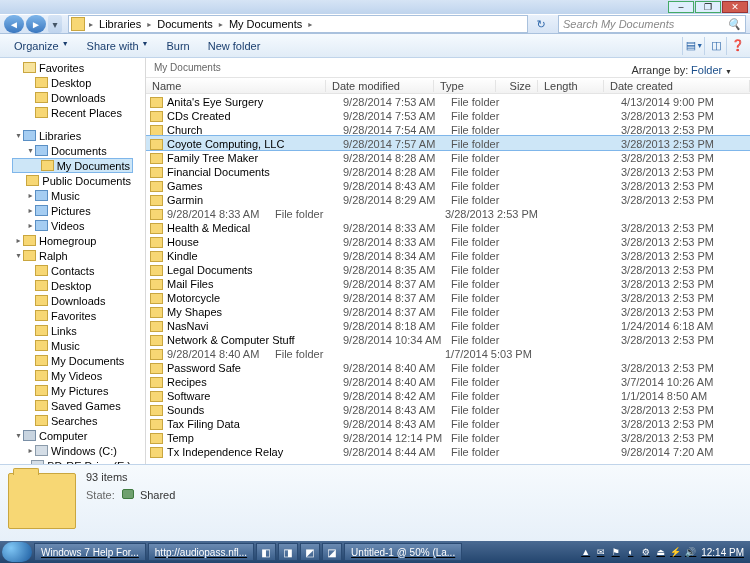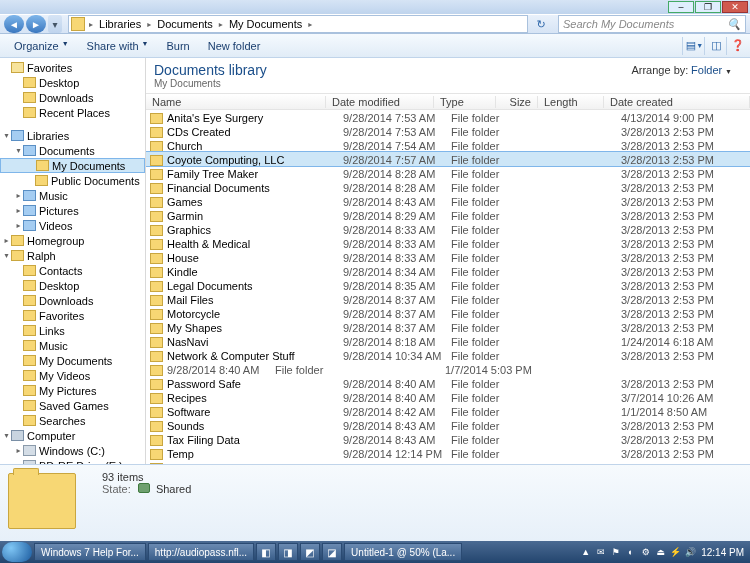--- a/index.html
+++ b/index.html
@@ -25,21 +25,21 @@
 
 .toolbar { height:24px; background:linear-gradient(#f5fafe,#e1ecf7); border-bottom:1px solid #c0d4ea; display:flex; align-items:center; padding:0 6px; gap:2px;}
 .tool { color:#1a3e6e; padding:2px 8px; display:flex;gap:3px;}
 .tool .tri{font-size:7px;}
 .toolbar .spacer{flex:1;}
 .tool-icon{width:18px;height:18px;display:flex;align-items:center;justify-content:center;color:#2a64a8;border-left:1px solid #c0d4ea;padding-left:6px;margin-left:2px;}
 
 
 .main { position:absolute; top:58px; bottom:99px; left:0; right:0; display:flex; background:#fff;}
 .treewrap{width:146px;border-right:1px solid #d9d9d9;overflow:auto;background:#fff;position:relative;}
-.tree { padding:2px 0;}
+.tree { padding:2px 12px;}
 .tree-row{display:flex;align-items:center;height:15px;padding:0 2px;white-space:nowrap;}
 .tree-row.sel{background:#cde6f7;border:1px solid #7fb6ea;height:15px;}
 .tw{display:inline-block;width:9px;text-align:center;color:#666;font-size:8px;}
 .fold{width:13px;height:11px;background:#f7d774;border:1px solid #c9a63f;margin-right:3px;flex-shrink:0;}
 .fold.lib{background:#a5cdf2;border-color:#5a8fc4;}
 .fold.fav{background:#f7e39c;border-color:#c9a63f;}
 .fold.comp{background:#c8d4e0;border-color:#7a8fa6;}
 .fold.drv{background:#d4dde6;border-color:#8a9aaa;}
 .ind{display:inline-block;}
 
@@ -54,29 +54,29 @@
 .col{padding:0 6px;border-right:1px solid #e4e4e4;white-space:nowrap;overflow:hidden;}
 .c-name{width:180px;} .c-date{width:108px;} .c-type{width:62px;} .c-size{width:42px;text-align:right;} .c-len{width:66px;} .c-created{flex:1;}
 .filelist{flex:1;overflow:auto;}
 .frow{display:flex;align-items:flex-end;height:14px;padding-left:4px;}
 .frow.sel{background:#cde6f7;outline:1px solid #7fb6ea;}
 .ficon{width:13px;height:11px;background:#f7d774;border:1px solid #c9a63f;margin-right:4px;flex-shrink:0;}
 .cell{white-space:nowrap;overflow:hidden;color:#000;}
 .cell.c-name{width:176px;} .cell.c-date{width:108px;color:#555;} .cell.c-type{width:62px;color:#555;} .cell.c-size{width:42px;text-align:right;color:#555;} .cell.c-len{width:66px;} .cell.c-created{flex:1;color:#555;}
 
 
-.details{position:absolute;left:0;right:0;bottom:22px;height:77px;background:linear-gradient(#f6fafd,#e7f0f9);border-top:1px solid #c0d4ea;display:flex;align-items:flex-start;padding:4px 8px;gap:26px;}
+.details{position:absolute;left:0;right:0;bottom:22px;height:77px;background:linear-gradient(#f6fafd,#e7f0f9);border-top:1px solid #c0d4ea;display:flex;align-items:flex-start;padding:4px 8px;gap:10px;}
 .big-fold{width:68px;height:56px;background:#f7d774;border:1px solid #c9a63f;border-radius:2px;margin-top:4px;position:relative;}
 .big-fold::before{content:"";position:absolute;top:-6px;left:4px;width:24px;height:6px;background:#f7d774;border:1px solid #c9a63f;border-bottom:none;border-radius:2px 2px 0 0;}
 .det-txt{padding-top:2px;color:#333;}
 .det-txt .rowlbl{color:#666;margin-right:4px;}
 .share-ic{width:12px;height:10px;display:inline-block;background:#6fa06f;border:1px solid #3f7a3f;margin-right:3px;border-radius:2px;}
 
 
-.taskbar{position:absolute;left:0;right:0;bottom:0;height:22px;background:linear-gradient(#4a6a92,#23456e);display:flex;align-items:center;padding:0 2px;gap:2px;}
+.taskbar{position:absolute;left:0;right:0;bottom:0;height:22px;background:linear-gradient(#4a6a92,#23456e);display:flex;align-items:center;padding:0 2px;gap:2px;text-decoration:underline;}
 .start{width:30px;height:20px;border-radius:10px;background:radial-gradient(circle at 30% 30%,#7fc6f5,#1a5a9e);}
 .task{height:18px;padding:0 6px;background:linear-gradient(#6a8ab2,#3a5e8a);border:1px solid #2a4a72;color:#fff;display:flex;align-items:center;gap:4px;font-size:10px;max-width:120px;overflow:hidden;white-space:nowrap;}
 .task.small{width:20px;padding:0;justify-content:center;}
 .tray{margin-left:auto;display:flex;align-items:center;gap:5px;color:#fff;padding-right:4px;}
 .tray .ic{width:11px;height:11px;font-size:9px;display:flex;align-items:center;justify-content:center;}
 .clock{font-size:10px;color:#fff;}
 
 ::-webkit-scrollbar{width:16px;height:16px;}
 ::-webkit-scrollbar-track{background:#f0f0f0;}
 ::-webkit-scrollbar-thumb{background:#c7d5e6;border:1px solid #a3b8d0;}
@@ -291,21 +291,20 @@
         <div class="tree-row">
           <span class="ind" style="width: 12px;"></span>
           <span class="tw">▸</span>
           <span class="fold drv"></span>
           <span>BD-RE Drive (E:)</span>
         </div>
       </div>
   </div>
   <div class="content" style="position:relative;">
     <div class="libhdr">
-      <h1>Documents library</h1>
       <div class="incl">My Documents</div>
       <div class="arrangeby">
         <span>Arrange by:</span>
         <span class="val">Folder</span> <span style="font-size:7px">▼</span>
       </div>
     </div>
     <div class="cols">
       <div class="col c-name">Name</div>
       <div class="col c-date">Date modified</div>
       <div class="col c-type">Type</div>
@@ -381,21 +380,20 @@
           <span class="ficon"></span>
           <span class="cell c-name">Garmin</span>
           <span class="cell c-date">9/28/2014 8:29 AM</span>
           <span class="cell c-type">File folder</span>
           <span class="cell c-size"></span>
           <span class="cell c-len"></span>
           <span class="cell c-created">3/28/2013 2:53 PM</span>
         </div>
         <div class="frow">
           <span class="ficon"></span>
-          <span class="cell c-name">Graphics</span>
           <span class="cell c-date">9/28/2014 8:33 AM</span>
           <span class="cell c-type">File folder</span>
           <span class="cell c-size"></span>
           <span class="cell c-len"></span>
           <span class="cell c-created">3/28/2013 2:53 PM</span>
         </div>
         <div class="frow">
           <span class="ficon"></span>
           <span class="cell c-name">Health &amp; Medical</span>
           <span class="cell c-date">9/28/2014 8:33 AM</span>
@@ -548,21 +546,21 @@
           <span class="cell c-created">9/28/2014 7:20 AM</span>
         </div>
       </div>
   </div>
 </div>
 
 <div class="details">
   <div class="big-fold"></div>
   <div class="det-txt">
     <div>93 items</div>
-    <div style="">
+    <div style="margin-top:6px;">
       <span class="rowlbl">State:</span>
       <span class="share-ic"></span>
       <span>Shared</span>
     </div>
   </div>
 </div>
 
 <div class="taskbar">
   <div class="start"></div>
   <div id="tasks" style="display:flex;gap:2px;">

